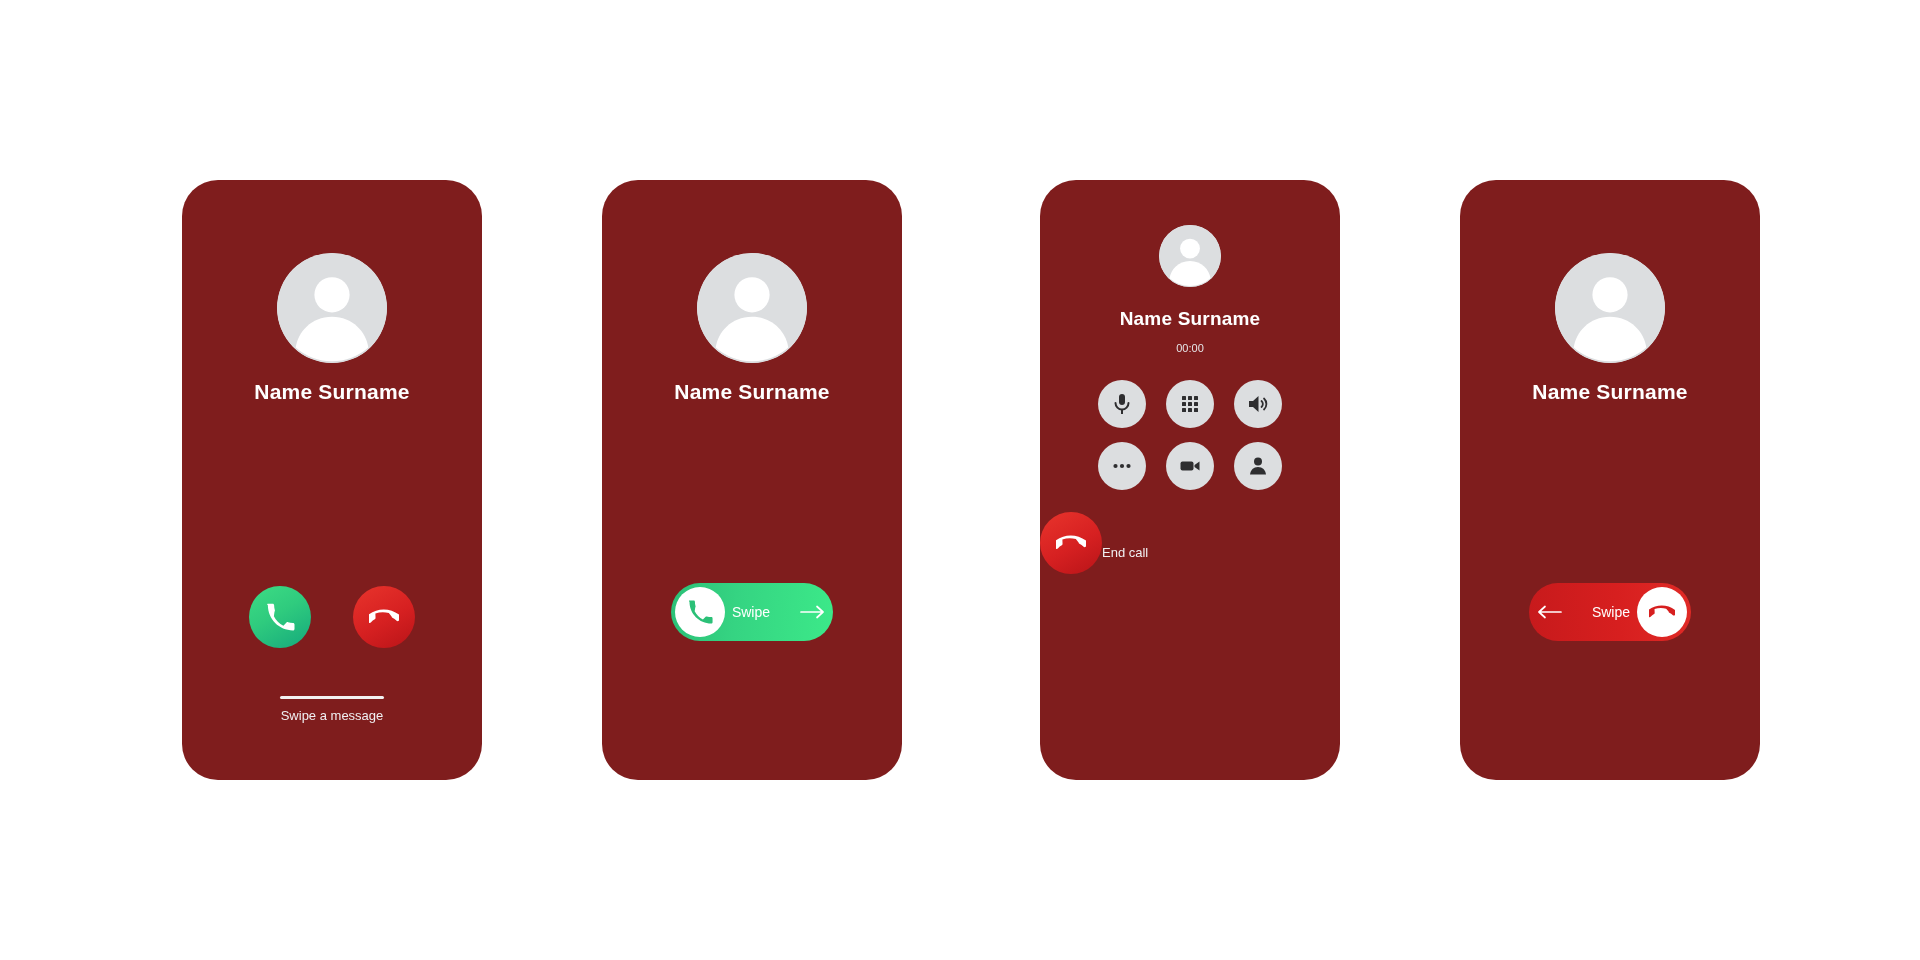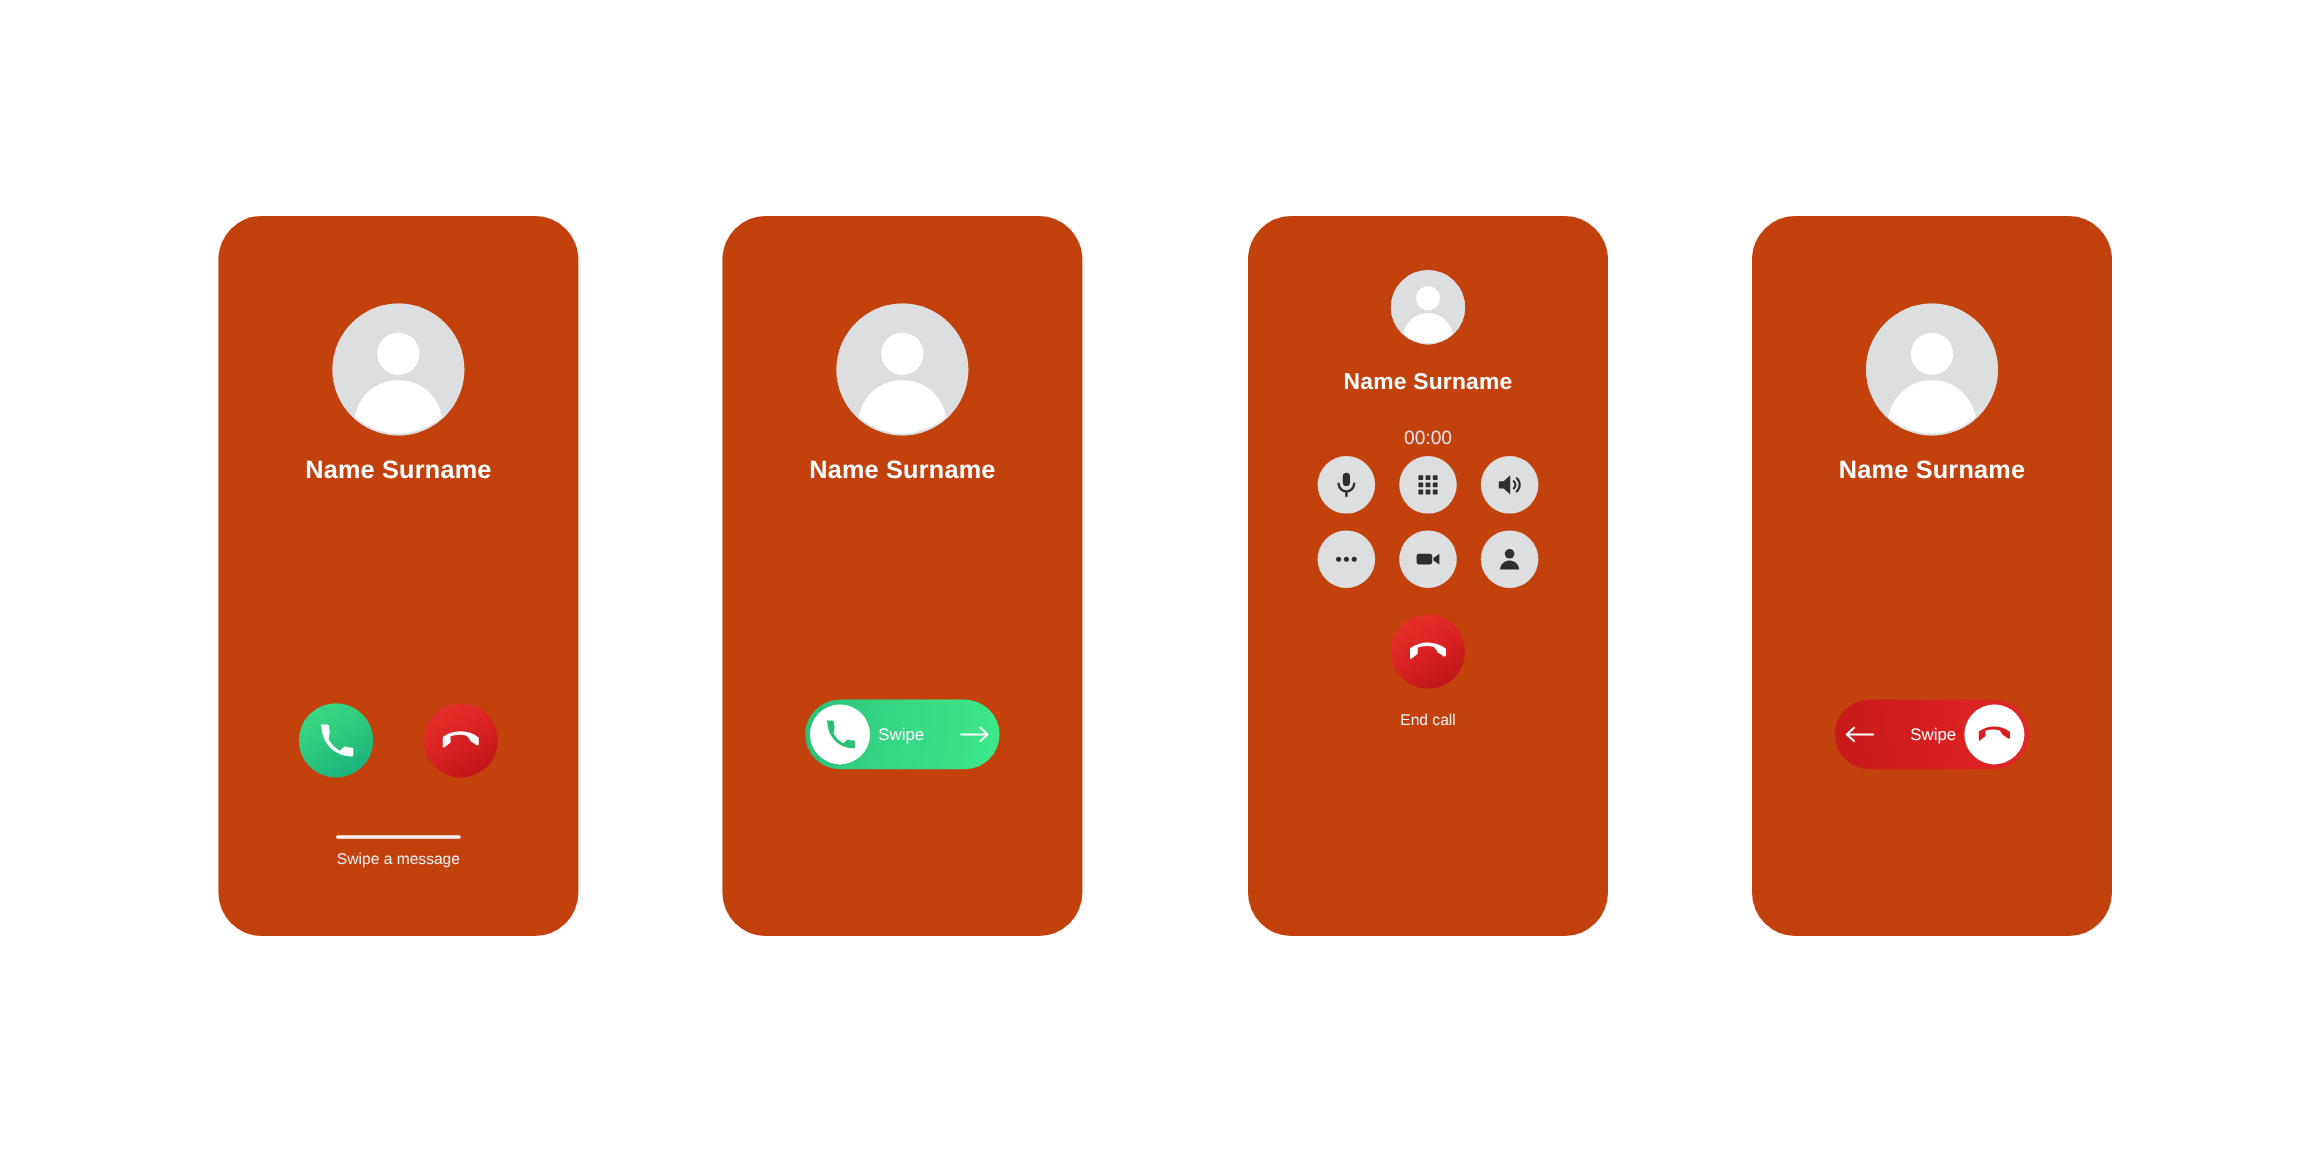--- a/index.html
+++ b/index.html
@@ -11,21 +11,21 @@
   }
   .stage {
     position:relative;
     width:1920px; height:960px;
     background:#ffffff;
   }
 
   
   .phone {
     position:absolute;
-    background:#c2410c;
+    background:#7f1d1d;
     border-radius:36px;
     overflow:hidden;
   }
   .phone-1 { left:182px; top:180px; width:300px; height:600px; }
   .phone-2 { left:602px; top:180px; width:300px; height:600px; }
   .phone-3 { left:1040px; top:180px; width:300px; height:600px; }
   .phone-4 { left:1460px; top:180px; width:300px; height:600px; }
 
   
   .avatar {
@@ -51,23 +51,22 @@
     letter-spacing:.2px;
   }
   .name-lg { top:200px; font-size:21px; }
   .name-sm { top:128px; font-size:19px; }
 
   .timer {
     position:absolute;
     left:0; right:0;
     text-align:center;
     color:#e6e6e8;
-    font-size:16px;
+    font-size:11px;
     top:162px;
-    margin-top:15px;
   }
 
   
   .call-row {
     position:absolute;
     left:0; right:0;
     top:406px;
     display:flex;
     justify-content:center;
     gap:42px;
@@ -170,21 +169,20 @@
     justify-content:center;
   }
   .ctrl-btn svg { width:24px; height:24px; display:block; }
 
   
   .endcall-wrap {
     position:absolute;
     left:0; right:0;
     top:332px;
     display:flex;
-    flex-direction:column;
     align-items:center;
   }
   .endcall-btn {
     width:62px; height:62px;
     border-radius:50%;
     background:linear-gradient(150deg,#e8342c 0%,#d62021 55%,#b81418 100%);
     display:flex;
     align-items:center;
     justify-content:center;
   }

